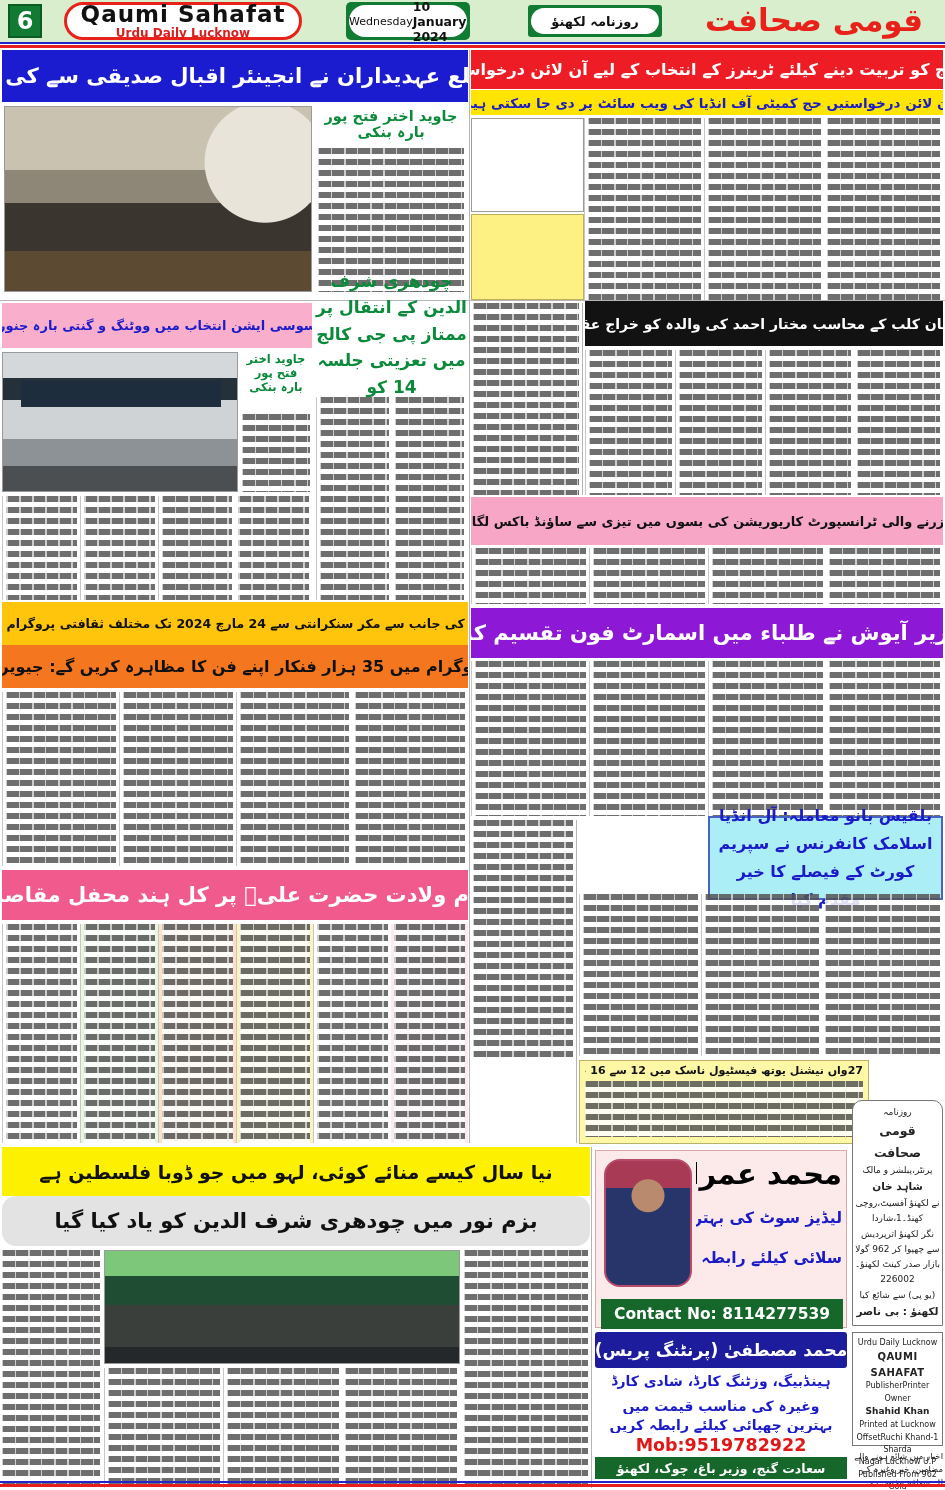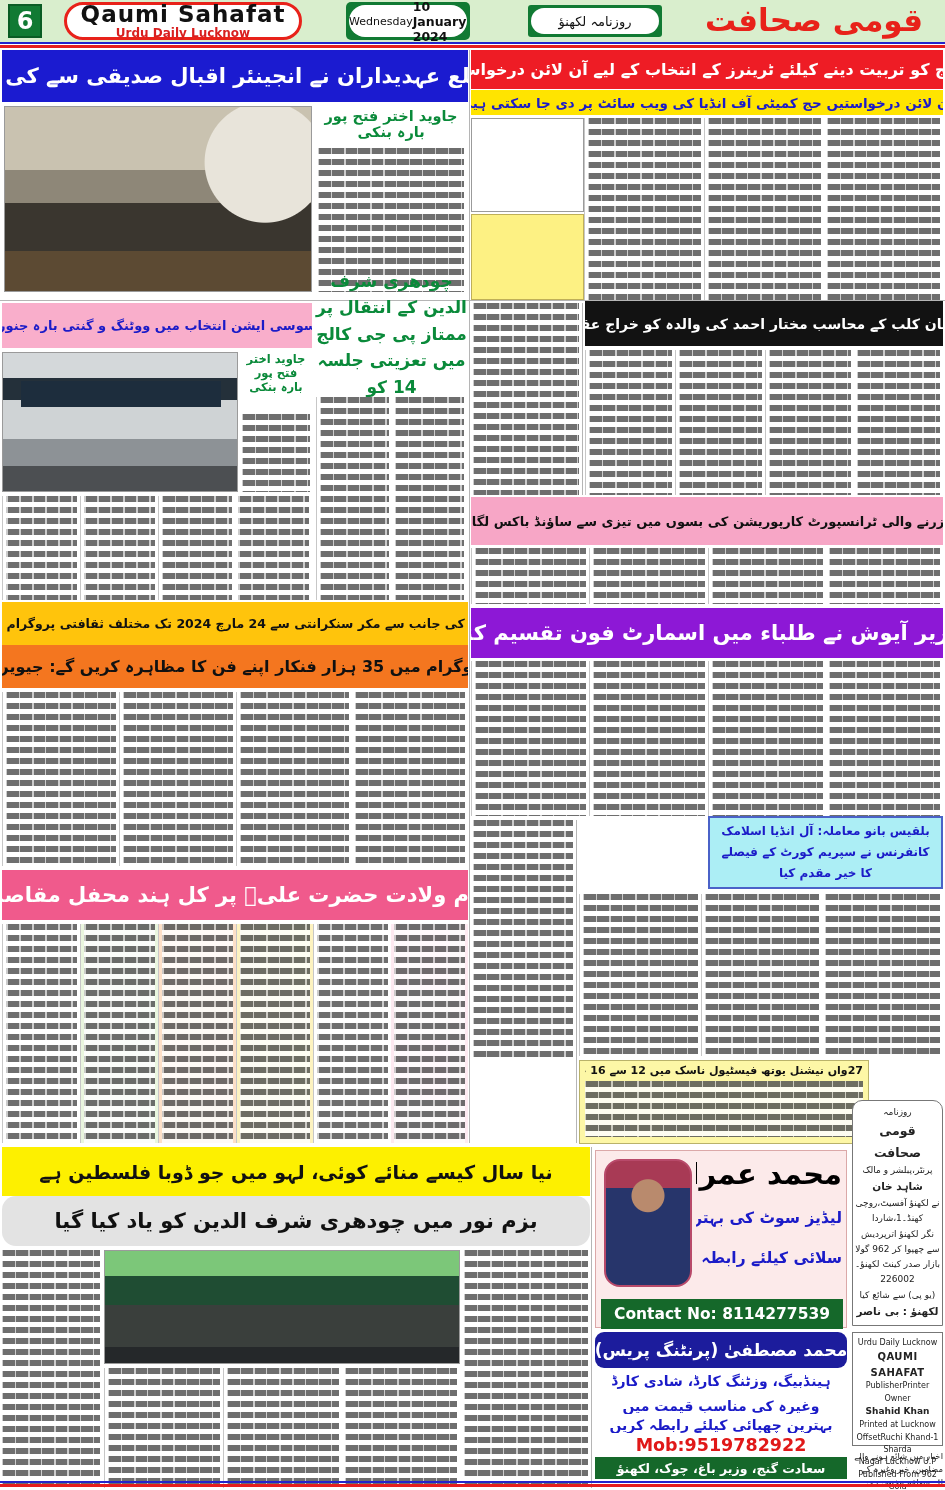--- a/index.html
+++ b/index.html
@@ -22,21 +22,21 @@
   .masthead-box { background:#fff; border:3px solid #e8221a; border-radius:20px; }
   .mh-en { font-size:23px; font-weight:bold; color:#111; letter-spacing:1px; line-height:1.0; }
   .mh-sub { font-size:12px; font-weight:bold; color:#d81f1f; }
   .datebox { background:#117a33; border-radius:5px; }
   .datepill { background:#fff; border-radius:16px; margin:3px; width:calc(100% - 6px); height:calc(100% - 6px);
               display:flex; flex-direction:row; align-items:center; justify-content:center; }
   .date1 { font-size:11px; color:#111; }
   .date2 { font-size:12.5px; color:#111; font-weight:bold; }
   .edbox { background:#117a33; border-radius:3px; }
   .edpill { background:#fff; border-radius:14px; margin:3px; width:calc(100% - 6px); height:calc(100% - 6px);
-            display:flex; align-items:center; justify-content:center; font-size:13px; font-weight:normal; color:#111; }
+            display:flex; align-items:center; justify-content:center; font-size:13px; font-weight:bold; color:#111; }
   .mh-ur { color:#e8221a; font-size:31px; font-weight:bold; }
 
   
   .band { display:flex; align-items:center; justify-content:center; text-align:center; font-weight:bold; }
   .b-blue   { background:#1b1bd0; color:#fff; }
   .b-red    { background:#ee1c25; color:#fff; }
   .b-yellow { background:#ffe400; color:#1b1bc8; }
   .b-pink   { background:#f9aecb; color:#1b1bc8; }
   .b-black  { background:#121212; color:#fff; }
   .b-pink2  { background:#f7a6c6; color:#111; }
@@ -81,21 +81,21 @@
   .festbox { border:1px solid #b9b26a; background:#fdf7a6; }
 
   
   .ad-imran { background:#fceaea; border:1px solid #dba8a8; }
   .ad-title-red { color:#000000; font-size:29px; font-weight:bold; }
   .ad-line-blue { color:#1b1bc8; font-size:15.5px; font-weight:bold; }
   .ad-photo { border-radius:16px; border:2px solid #b84a6a; background:
       radial-gradient(circle at 50% 28%, #b98a6d 0 16px, transparent 17px),
       linear-gradient(180deg, #a83a55 0 22%, #27356b 22% 100%); }
   .contact-band { background:#15682a; color:#fff; font-weight:bold; font-size:15.5px; }
-  .ad-mustafa-title { background:#1c1c9c; color:#fff; border-radius:9px; font-weight:bold; font-size:17px; }
+  .ad-mustafa-title { background:#1c1c9c; color:#fff; border-radius:3px; font-weight:bold; font-size:17px; }
   .mob-red { color:#e01818; font-weight:bold; font-size:17.5px; }
   .addr-band { background:#15682a; color:#fff; font-weight:bold; font-size:12.5px; }
 
   
   .imprint { border:1.5px solid #777; background:#fff; padding:4px 2px; text-align:center; }
   .imp-u div { font-size:9px; color:#222; line-height:1.7; }
   .imp-u .big { font-size:12.5px; font-weight:bold; }
   .imp-u .bold { font-weight:bold; font-size:10.5px; }
   .imp-e div { font-size:8px; color:#222; line-height:1.55; }
   .imp-e .big { font-size:10px; font-weight:bold; letter-spacing:.5px; }
@@ -244,21 +244,21 @@
     <div class="col">
         <div class="greek"></div>
       </div>
     <div class="col">
         <div class="greek"></div>
       </div>
   </div>
 
   <div class="abs greek" style="left:473px;top:820px;width:100px;height:238px;"></div>
   <div class="abs vr" style="left:576px;top:820px;height:323px;"></div>
-  <div class="abs cyanbox rtl ctr" style="left:708px;top:816px;width:235px;height:73px;font-size:12px;line-height:1.75;padding:0 4px;">بلقیس بانو معاملہ: آل انڈیا اسلامک کانفرنس نے سپریم کورٹ کے فیصلے کا خیر مقدم کیا</div>
+  <div class="abs cyanbox rtl ctr" style="left:708px;top:816px;width:235px;height:84px;font-size:16px;line-height:1.75;padding:0 4px;">بلقیس بانو معاملہ: آل انڈیا اسلامک کانفرنس نے سپریم کورٹ کے فیصلے کا خیر مقدم کیا</div>
   <div class="abs cols" style="left:579px;top:894px;width:364px;height:162px;">
     <div class="col">
         <div class="greek"></div>
       </div>
     <div class="col">
         <div class="greek"></div>
       </div>
     <div class="col">
         <div class="greek"></div>
       </div>

